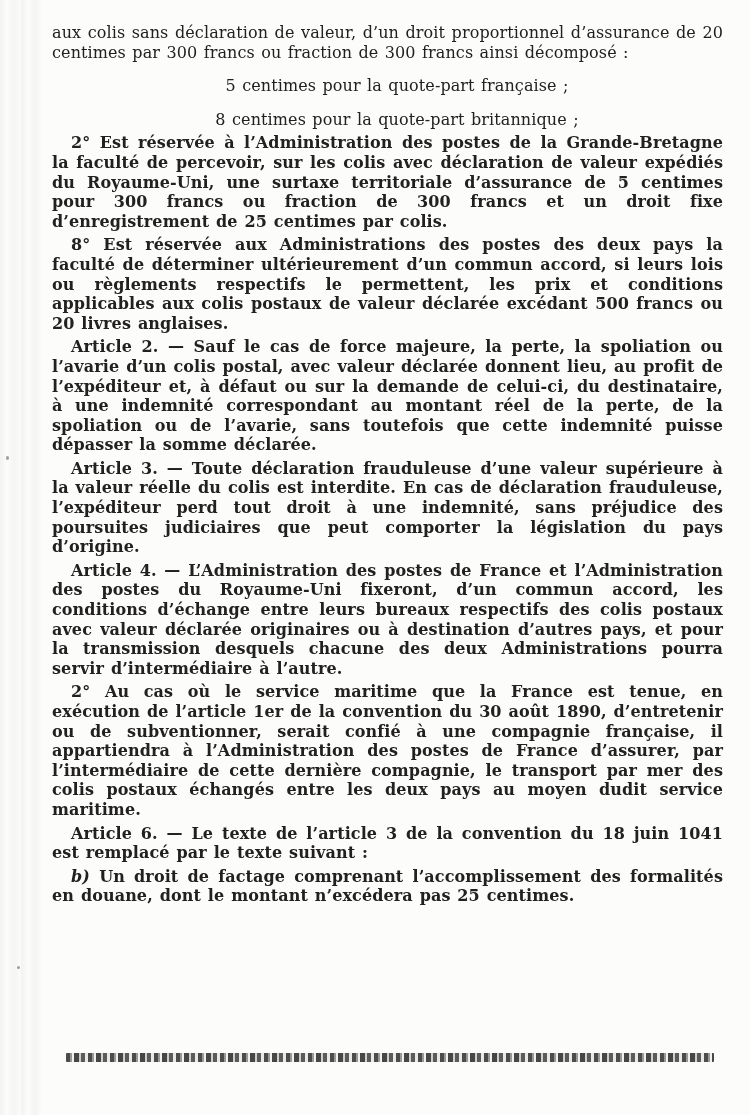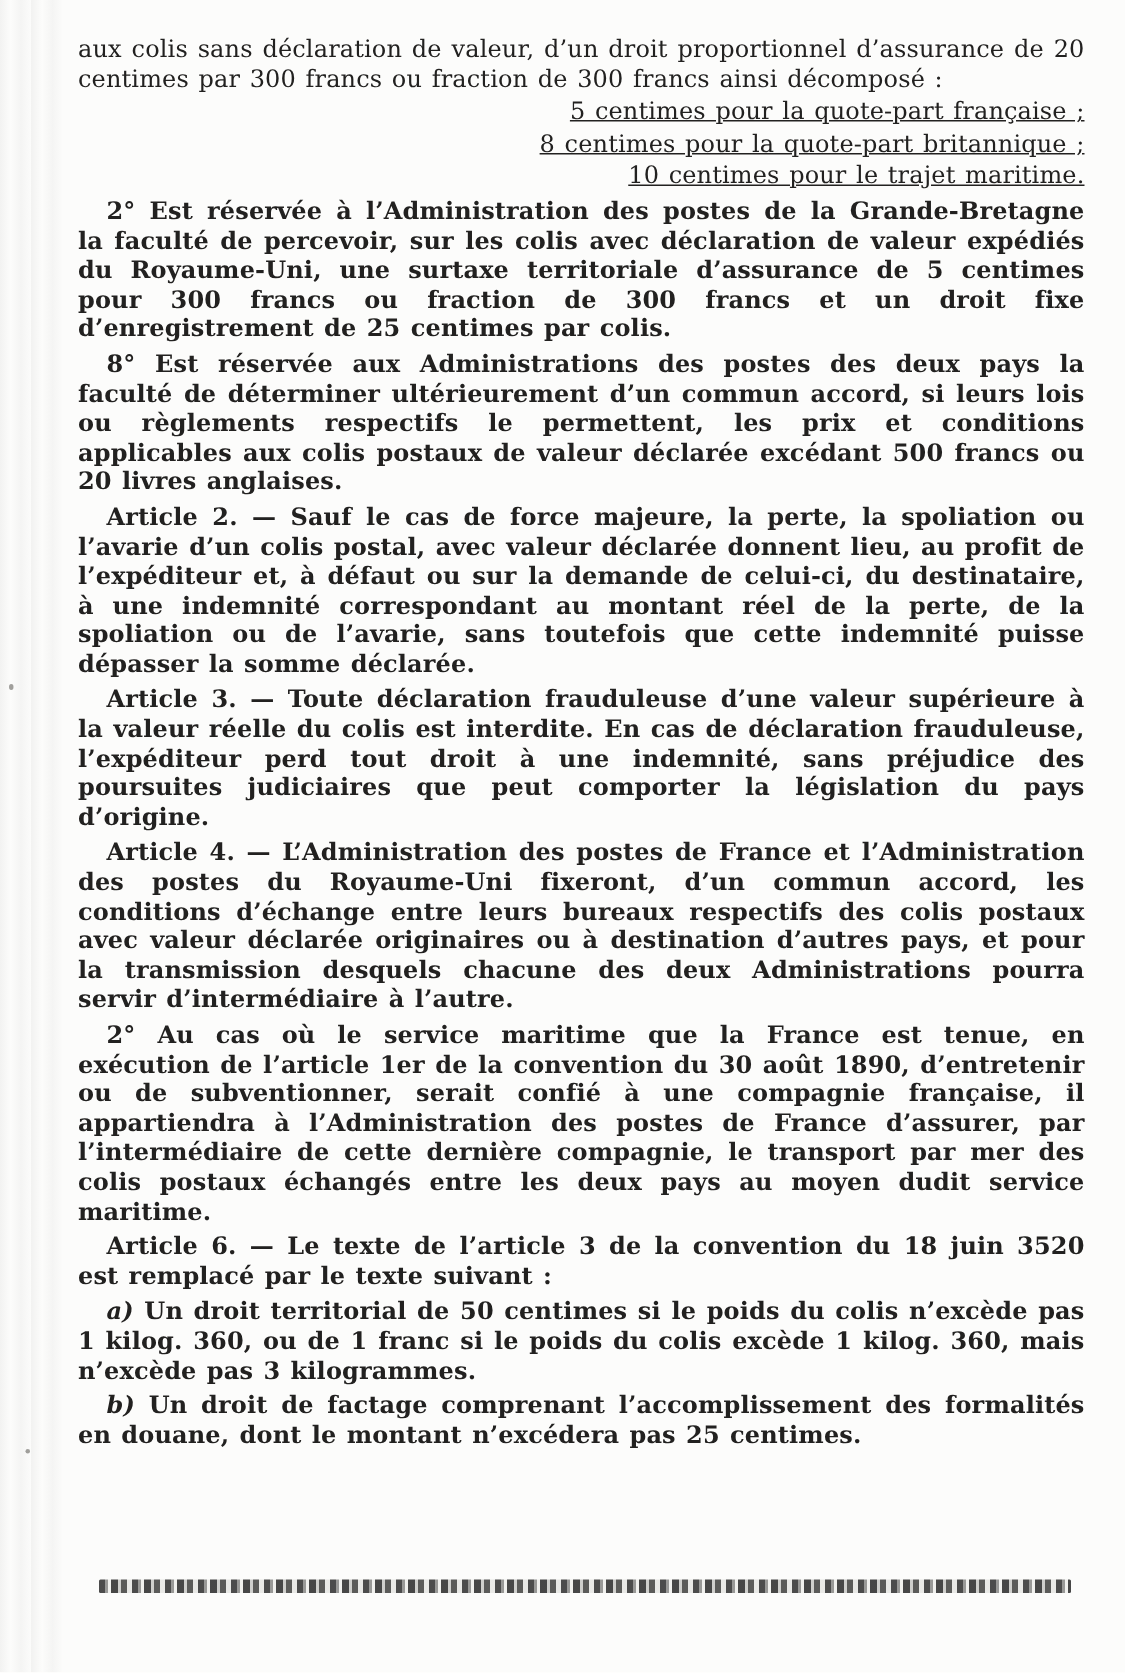--- a/index.html
+++ b/index.html
@@ -41,23 +41,22 @@
   .doc-body p.continuation {
     text-indent: 0;
   }
   .doc-body p.paragraph {
     text-indent: 19px;
     margin-top: 4px;
     font-weight: bold;
   }
   .doc-body p.list-item {
     padding-left: 19px;
-    text-align: right;
-    margin-top: 2px;
-    text-decoration: underline;
+    text-align: center;
+    margin-top: 14px;
   }
   .doc-body p.list-item:first-of-type { margin-top: 4px; }
   .doc-body em.lead {
     font-style: italic;
   }
   
   .artifact-bar {
     position: absolute;
     left: 66px;
     top: 1053px;
@@ -87,28 +86,26 @@
 </head>
 <body>
 
 <div class="page">
   <div class="edge-shade"></div>
 
   <div class="doc-body" id="doc-body">
       <p class="continuation">aux colis sans déclaration de valeur, d’un droit proportionnel d’assurance de 20 centimes par 300 francs ou fraction de 300 francs ainsi décomposé :</p>
       <p class="list-item">5 centimes pour la quote-part française ;</p>
       <p class="list-item">8 centimes pour la quote-part britannique ;</p>
-      <p class="list-item">10 centimes pour le trajet maritime.</p>
       <p class="paragraph">2° Est réservée à l’Administration des postes de la Grande-Bretagne la faculté de percevoir, sur les colis avec déclaration de valeur expédiés du Royaume-Uni, une surtaxe territoriale d’assurance de 5 centimes pour 300 francs ou fraction de 300 francs et un droit fixe d’enregistrement de 25 centimes par colis.</p>
       <p class="paragraph">8° Est réservée aux Administrations des postes des deux pays la faculté de déterminer ultérieurement d’un commun accord, si leurs lois ou règlements respectifs le permettent, les prix et conditions applicables aux colis postaux de valeur déclarée excédant 500 francs ou 20 livres anglaises.</p>
       <p class="paragraph">Article 2. — Sauf le cas de force majeure, la perte, la spoliation ou l’avarie d’un colis postal, avec valeur déclarée donnent lieu, au profit de l’expéditeur et, à défaut ou sur la demande de celui-ci, du destinataire, à une indemnité correspondant au montant réel de la perte, de la spoliation ou de l’avarie, sans toutefois que cette indemnité puisse dépasser la somme déclarée.</p>
       <p class="paragraph">Article 3. — Toute déclaration frauduleuse d’une valeur supérieure à la valeur réelle du colis est interdite. En cas de déclaration frauduleuse, l’expéditeur perd tout droit à une indemnité, sans préjudice des poursuites judiciaires que peut comporter la législation du pays d’origine.</p>
       <p class="paragraph">Article 4. — L’Administration des postes de France et l’Administration des postes du Royaume-Uni fixeront, d’un commun accord, les conditions d’échange entre leurs bureaux respectifs des colis postaux avec valeur déclarée originaires ou à destination d’autres pays, et pour la transmission desquels chacune des deux Administrations pourra servir d’intermédiaire à l’autre.</p>
       <p class="paragraph">2° Au cas où le service maritime que la France est tenue, en exécution de l’article 1er de la convention du 30 août 1890, d’entretenir ou de subventionner, serait confié à une compagnie française, il appartiendra à l’Administration des postes de France d’assurer, par l’intermédiaire de cette dernière compagnie, le transport par mer des colis postaux échangés entre les deux pays au moyen dudit service maritime.</p>
-      <p class="paragraph">Article 6. — Le texte de l’article 3 de la convention du 18 juin 3520 est remplacé par le texte suivant :</p>
-      <p class="paragraph"><em class="lead">a)</em><span> Un droit territorial de 50 centimes si le poids du colis n’excède pas 1 kilog. 360, ou de 1 franc si le poids du colis excède 1 kilog. 360, mais n’excède pas 3 kilogrammes.</span></p>
+      <p class="paragraph">Article 6. — Le texte de l’article 3 de la convention du 18 juin 1041 est remplacé par le texte suivant :</p>
       <p class="paragraph"><em class="lead">b)</em><span> Un droit de factage comprenant l’accomplissement des formalités en douane, dont le montant n’excédera pas 25 centimes.</span></p>
     </div>
 
   <div class="artifact-bar"></div>
   <div class="speck speck-1"></div>
   <div class="speck speck-2"></div>
 </div>
 
 </body></html>

